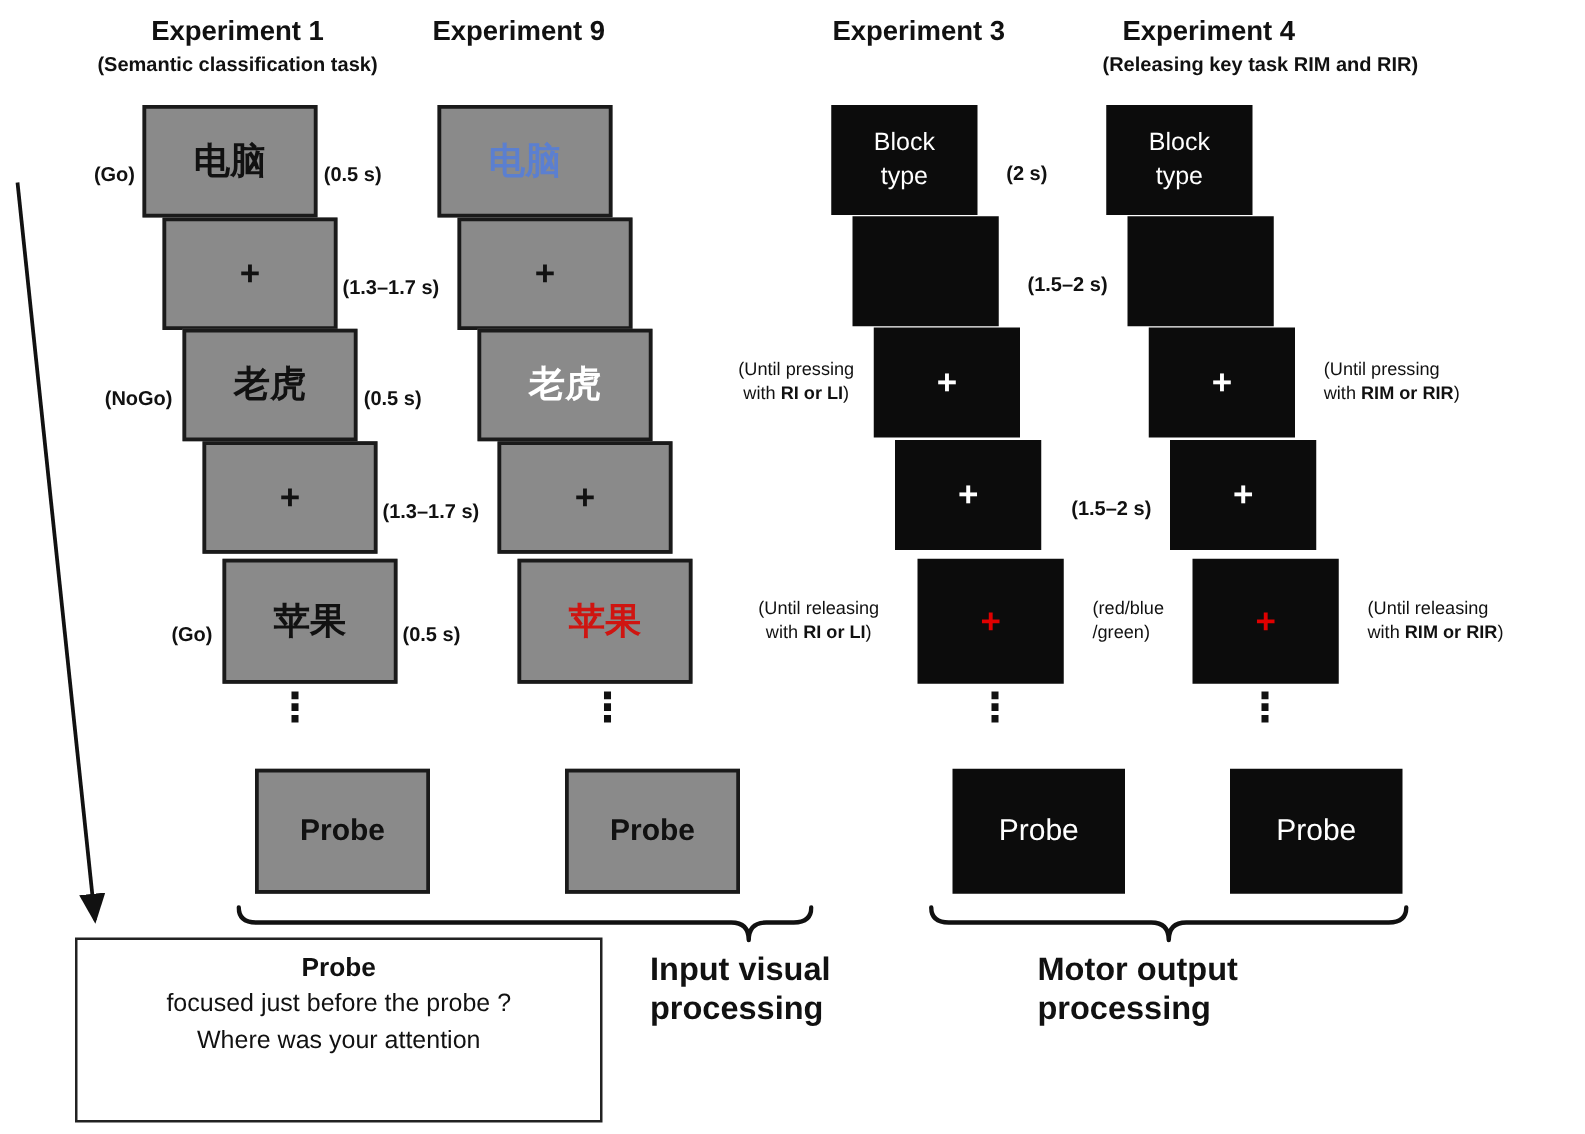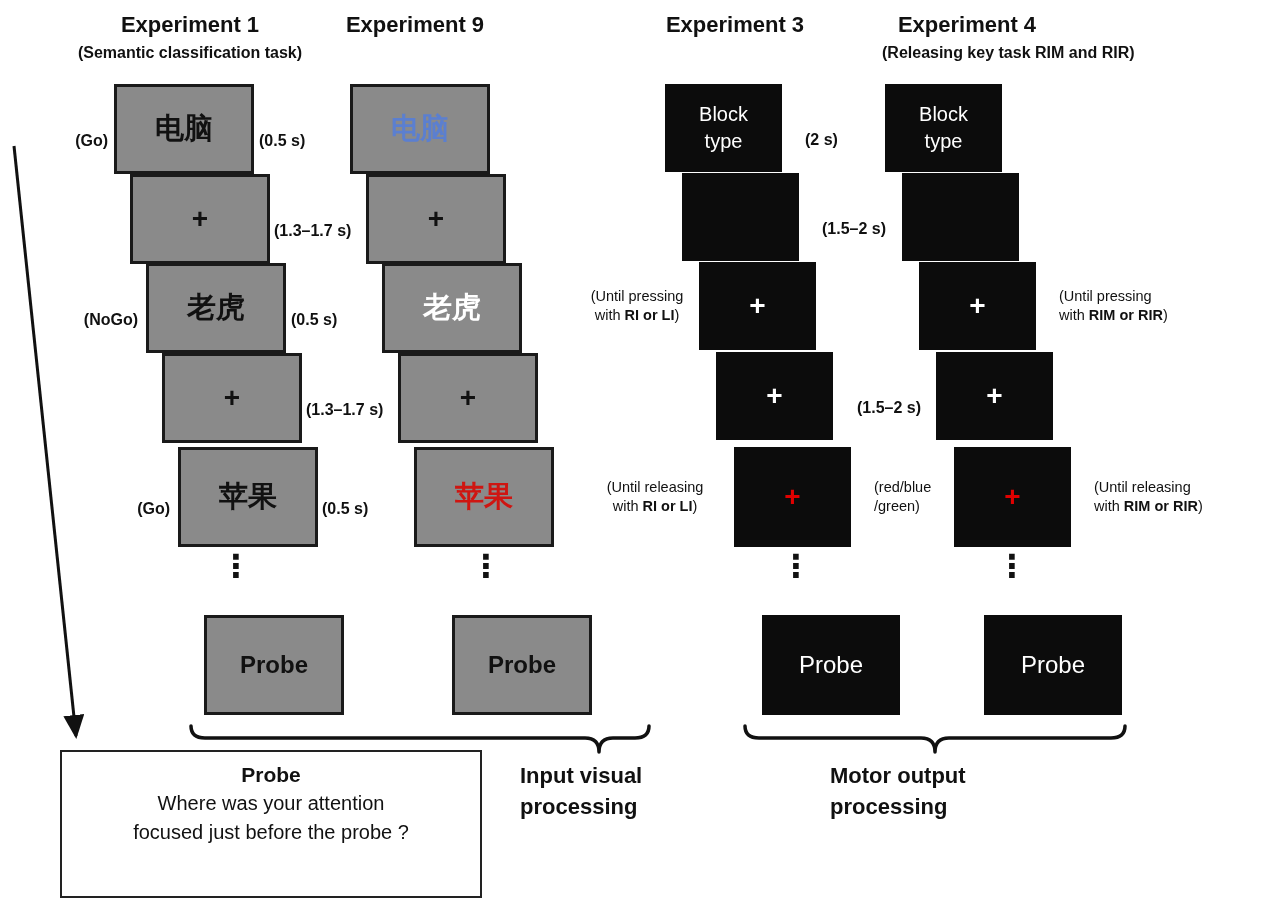--- a/index.html
+++ b/index.html
@@ -79,21 +79,21 @@
   .ellipsis {
     position: absolute;
     font-weight: bold;
     font-size: 32px;
     line-height: 1;
     color: #111;
   }
   .group-label {
     position: absolute;
     font-weight: bold;
-    font-size: 22px;
+    font-size: 26px;
     line-height: 31px;
   }
   .probe-box {
     position: absolute;
     left: 60px; top: 750px;
     width: 422px; height: 148px;
     background: #ffffff;
     border: 2.5px solid #222;
     text-align: center;
     font-size: 20px;
@@ -255,17 +255,17 @@
     <defs>
       <marker id="arrowhead" markerWidth="9" markerHeight="8" refX="7" refY="3.5" orient="auto">
         <polygon points="0 0, 8 3.5, 0 7" fill="#111"></polygon>
       </marker>
     </defs>
     <line x1="12" y1="10" x2="74" y2="600" stroke="#111" stroke-width="3" marker-end="url(#arrowhead)"></line>
   </svg>
 
   <div class="probe-box">
     <div class="pb-title">Probe</div>
+    <div>focused just before the probe ?</div>
     <div>Where was your attention</div>
-    <div>focused just before the probe ?</div>
   </div>
 
 </div>
 
 </body></html>

